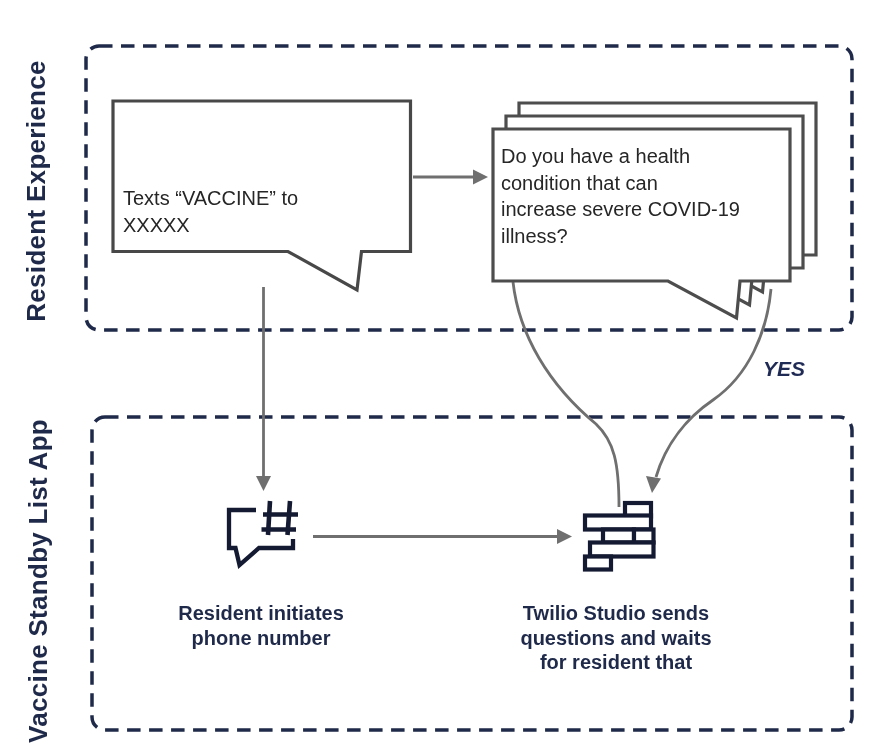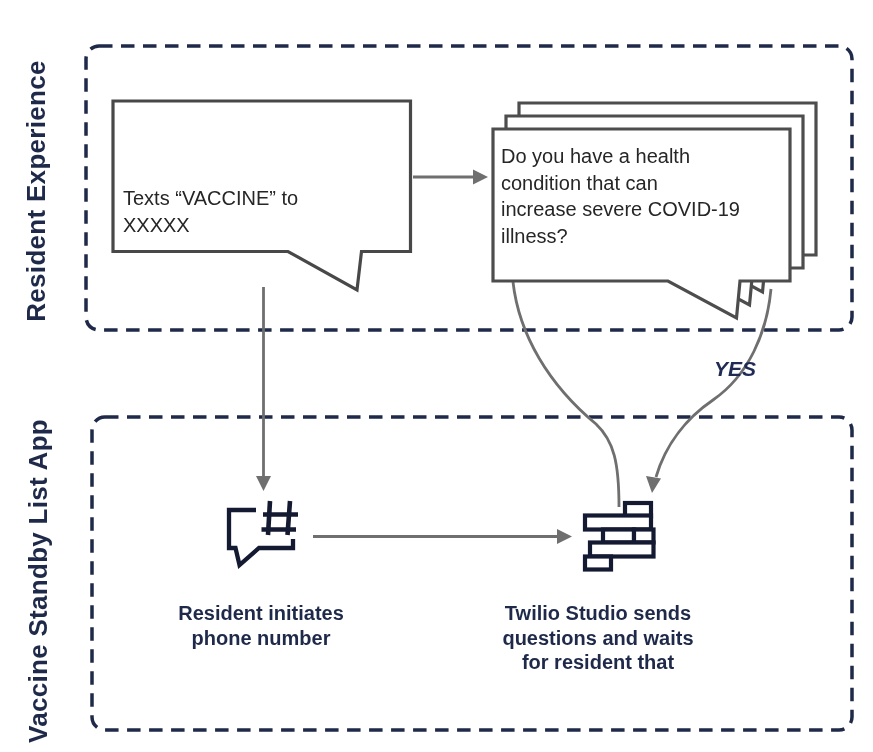--- a/index.html
+++ b/index.html
@@ -81,26 +81,26 @@
     <div class="ln">XXXXX</div>
   </div>
 
   <div class="bubble-text q-text" style="left:501px; top:143px; width:270px;">
     <div class="ln">Do you have a health</div>
     <div class="ln">condition that can</div>
     <div class="ln">increase severe COVID-19</div>
     <div class="ln">illness?</div>
   </div>
 
-  <div class="yes-label" style="left:714px; top:357px;">YES</div>
+  <div class="yes-label" style="left:763px; top:357px;">YES</div>
 
   <div class="caption" style="left:153px; top:601px; width:216px;">
     <div>Resident initiates</div>
     <div>phone number</div>
   </div>
 
-  <div class="caption" style="left:490px; top:601px; width:216px;">
+  <div class="caption" style="left:508px; top:601px; width:216px;">
     <div>Twilio Studio sends</div>
     <div>questions and waits</div>
     <div>for resident that</div>
   </div>
 
 </div>
 
 </body></html>

